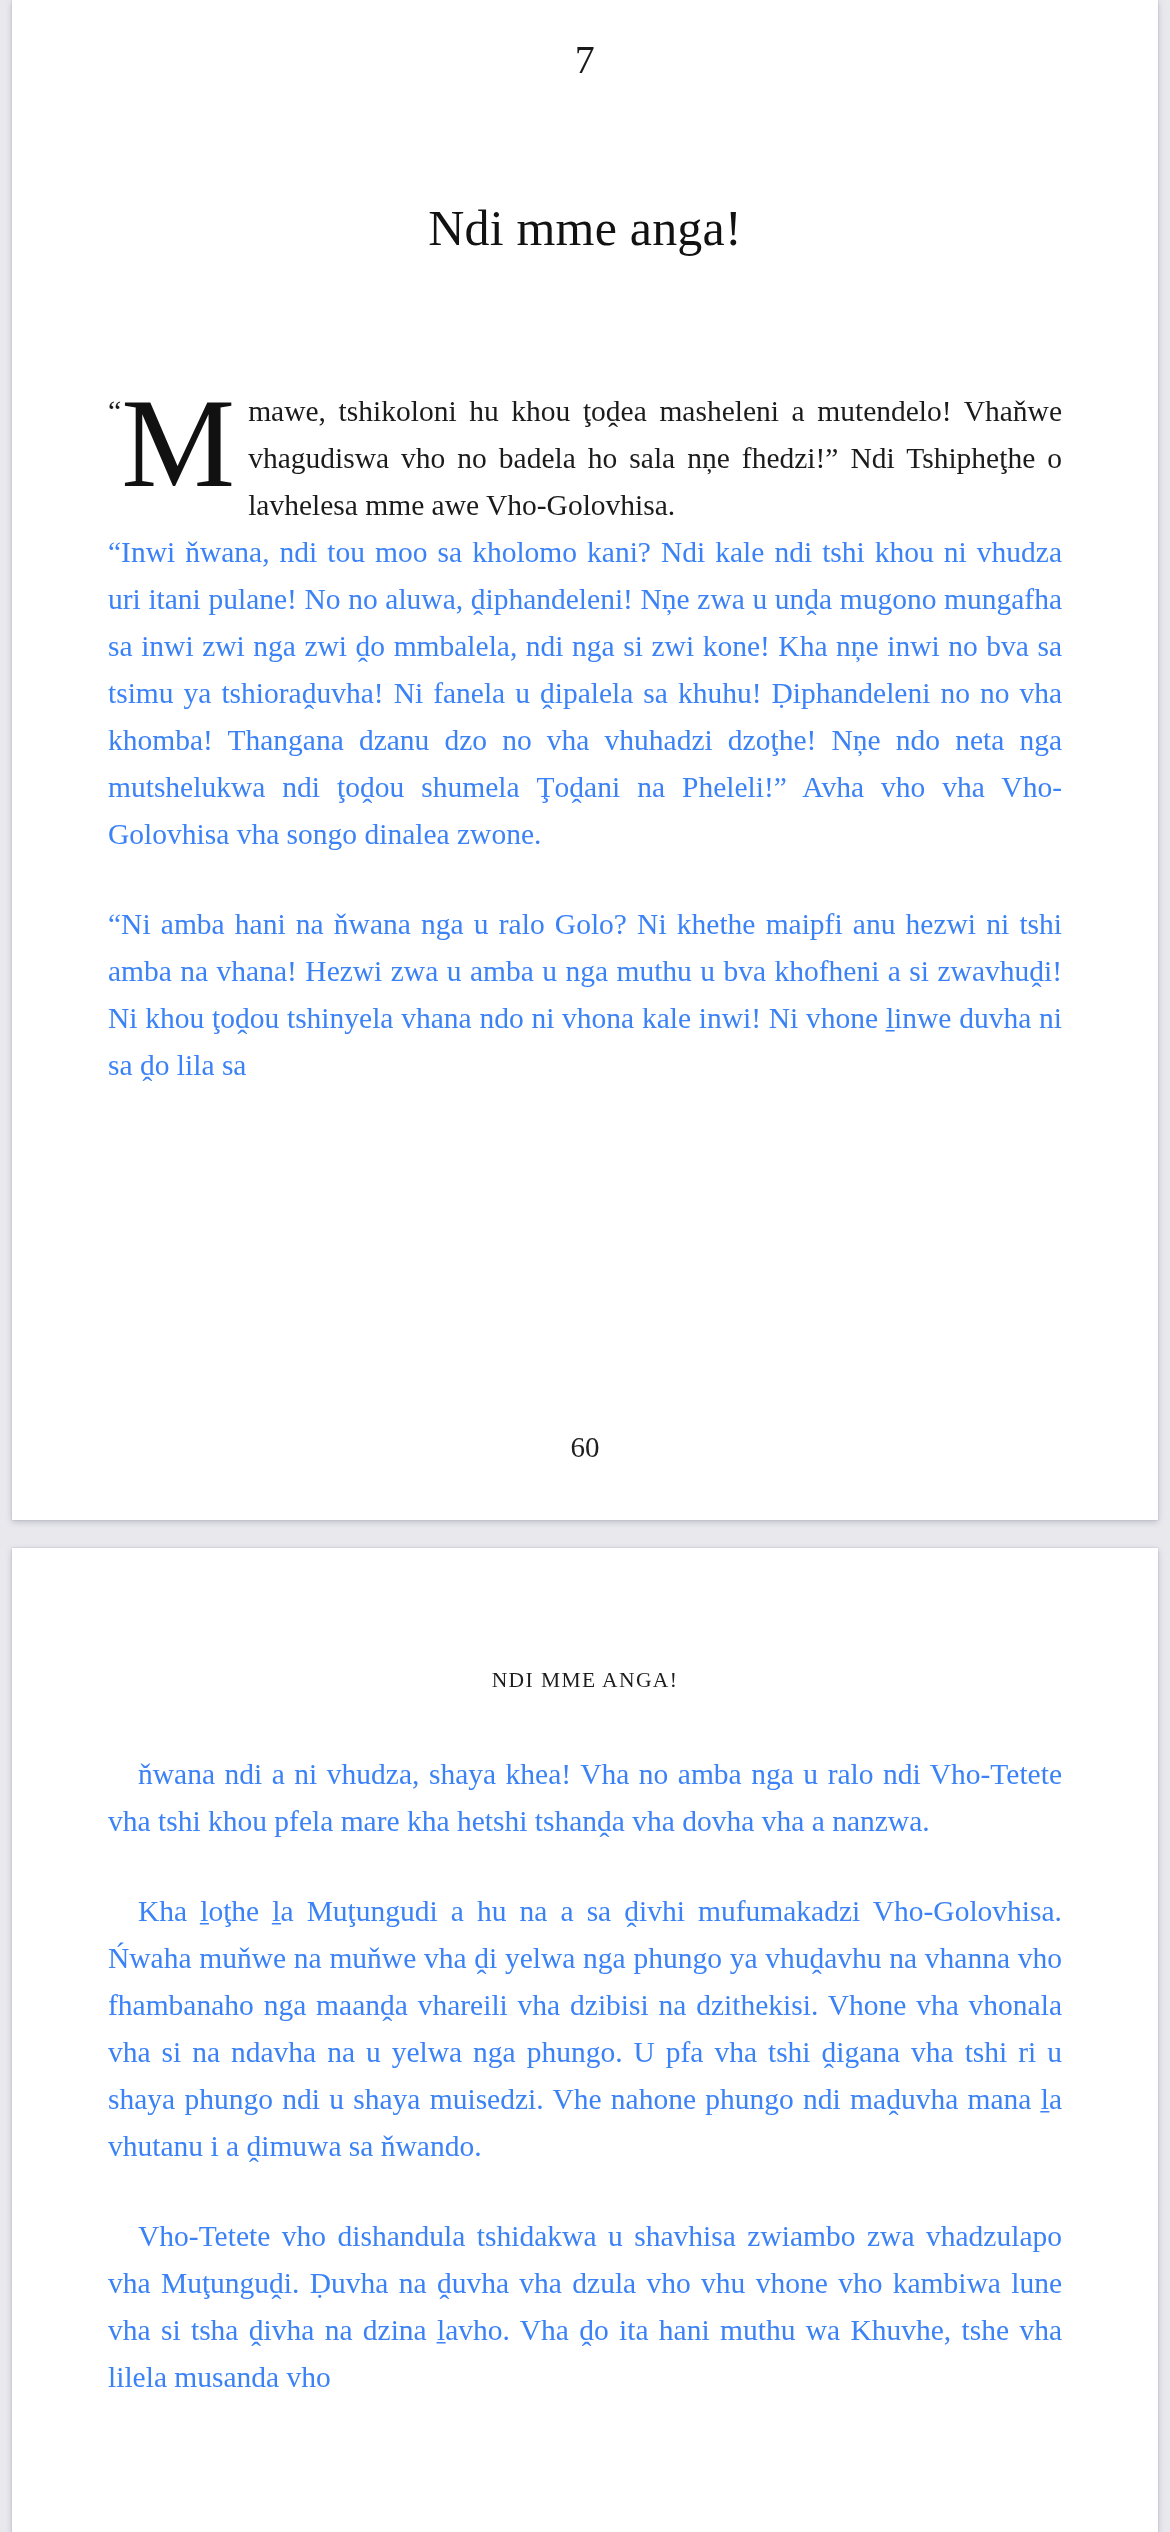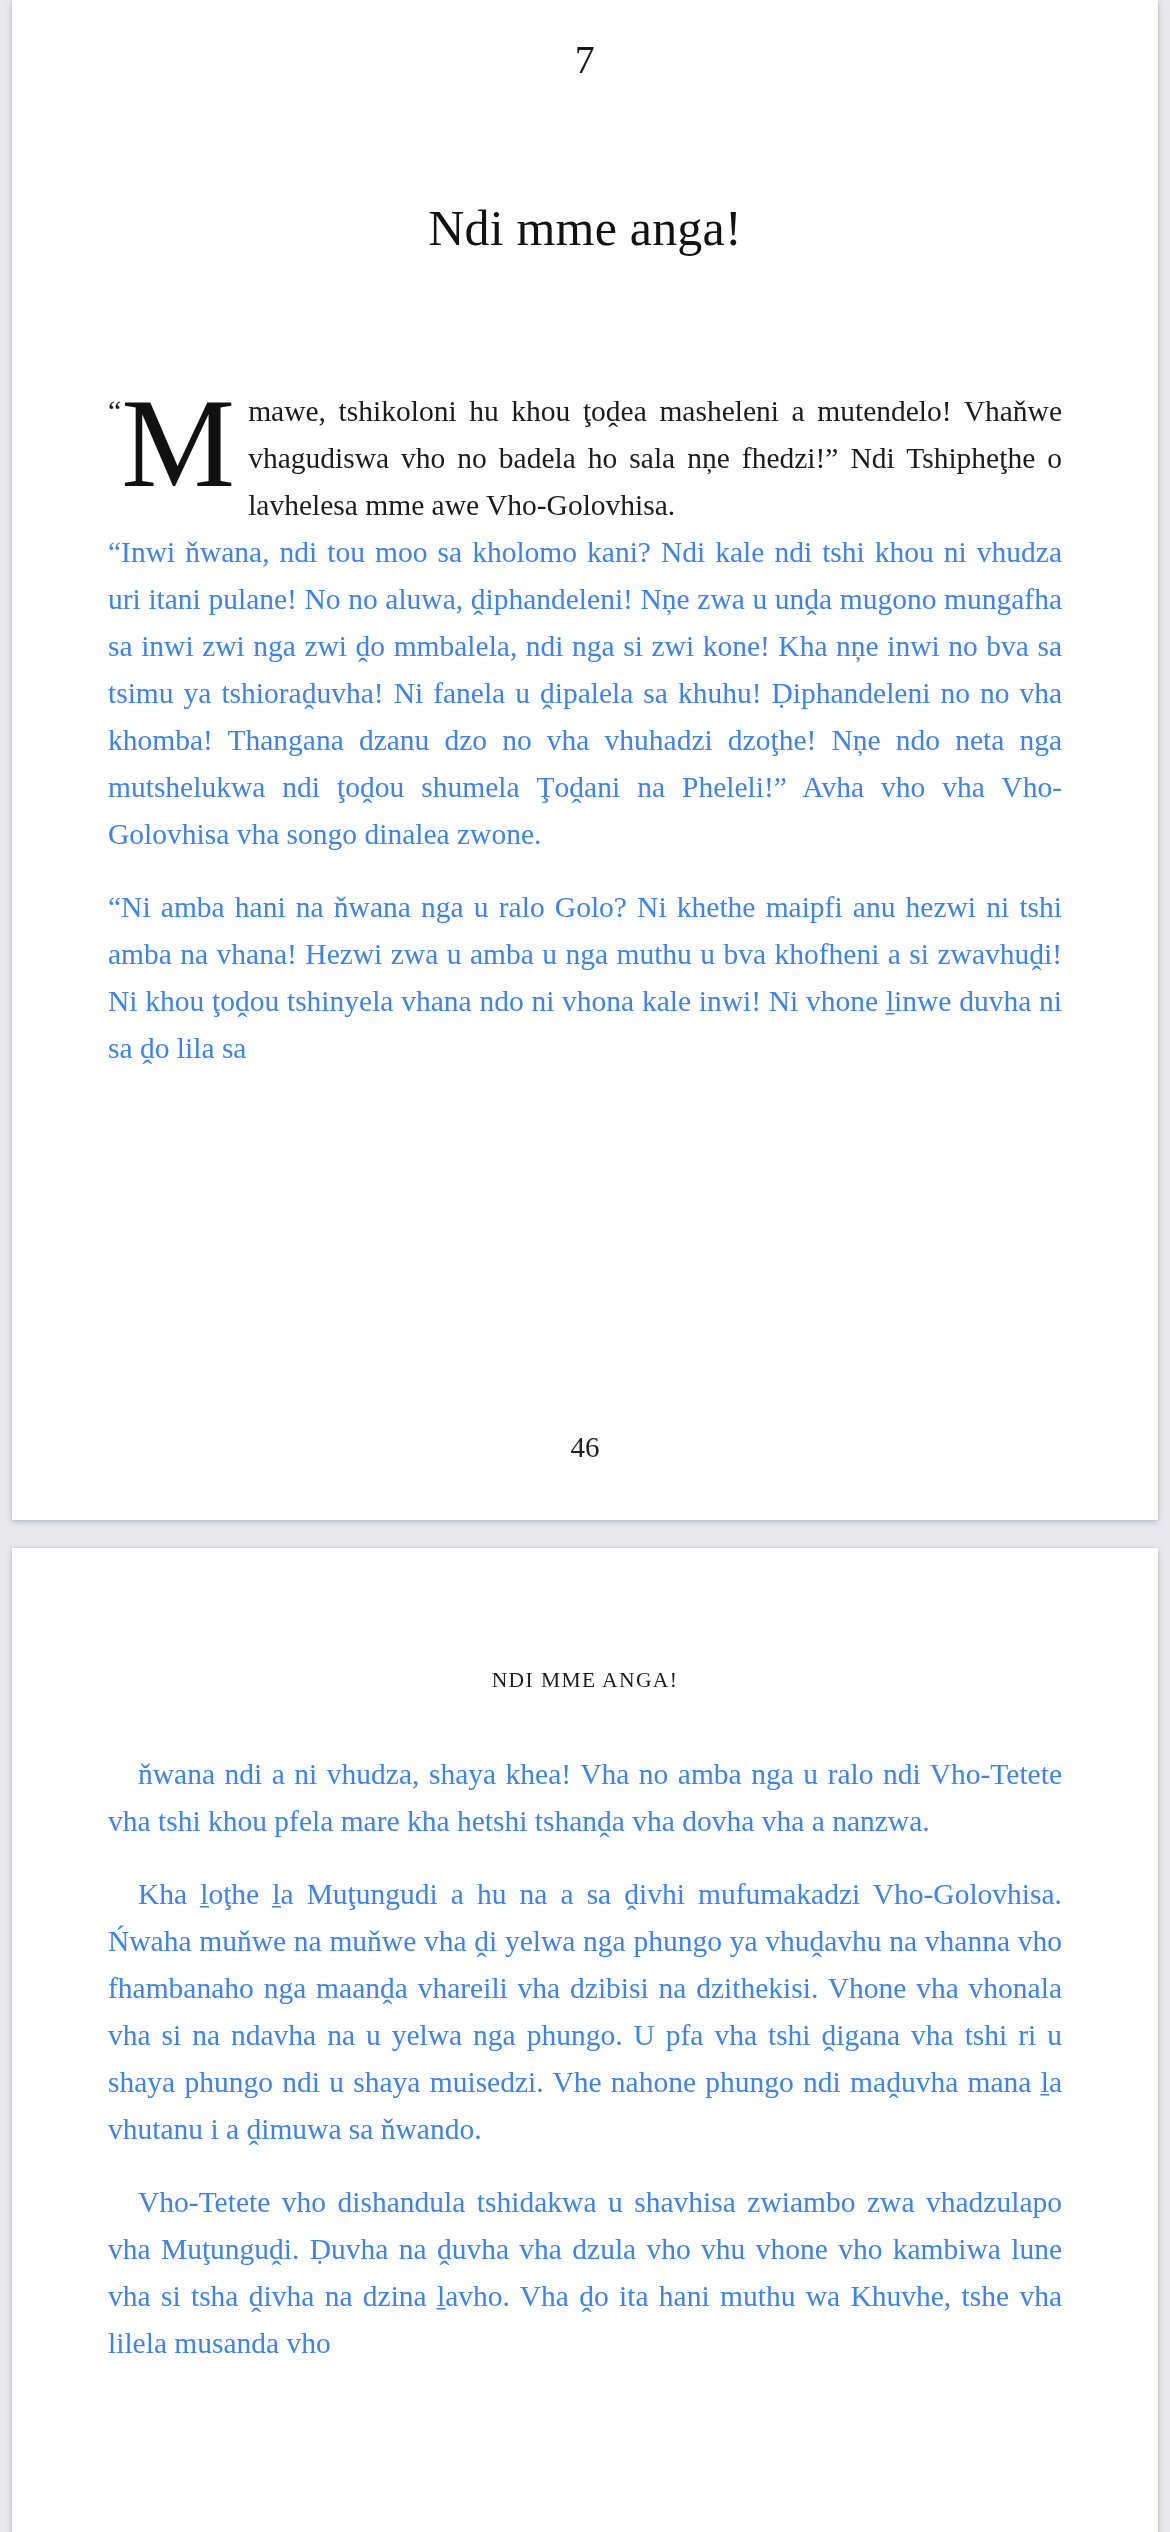--- a/index.html
+++ b/index.html
@@ -77,21 +77,21 @@
   p.body {
     font-size: 29.5px;
     line-height: 47px;
     color: #3b82f6;
     text-align: justify;
     text-justify: inter-word;
     hyphens: none;
   }
 
   p.body + p.body {
-    margin-top: 26px;
+    margin-top: 43px;
   }
 
   p.indent { text-indent: 30px; }
 
   
   .dropcap-para {
     position: relative;
     font-size: 29.5px;
     line-height: 47px;
     color: #1b1b1b;
@@ -166,21 +166,21 @@
         </span>
         <span>mawe, tshikoloni hu khou ţoḓea masheleni a mutendelo! Vhaňwe vhagudiswa vho no badela ho sala nņe fhedzi!” Ndi Tshipheţhe o lavhelesa mme awe Vho-Golovhisa.</span>
       </p>
 
       <p class="body">“Inwi ňwana, ndi tou moo sa kholomo kani? Ndi kale ndi tshi khou ni vhudza uri itani pulane! No no aluwa, ḓiphandeleni! Nņe zwa u unḓa mugono mungafha sa inwi zwi nga zwi ḓo mmbalela, ndi nga si zwi kone! Kha nņe inwi no bva sa tsimu ya tshioraḓuvha! Ni fanela u ḓipalela sa khuhu! Ḍiphandeleni no no vha khomba!  Thangana dzanu dzo no vha vhuhadzi dzoţhe!  Nņe ndo neta nga mutshelukwa ndi ţoḓou shumela Ţoḓani na Pheleli!” Avha vho vha Vho-Golovhisa vha songo dinalea zwone.</p>
 
       <p class="body">“Ni amba hani na ňwana nga u ralo Golo? Ni khethe maipfi anu hezwi ni tshi amba na vhana! Hezwi zwa u amba u nga muthu u bva khofheni a si zwavhuḓi! Ni khou ţoḓou tshinyela vhana ndo ni vhona kale inwi! Ni vhone ḻinwe duvha ni sa ḓo lila sa</p>
 
     </div>
 
-    <div class="page-number">46</div>
+    <div class="page-number">60</div>
   </div>
 
   <div class="page-gap"></div>
 
   <div class="page page-two">
 
     <div class="running-head">NDI MME ANGA!</div>
 
     <div class="body-col-two">
       <p class="body indent">ňwana ndi a ni vhudza, shaya khea! Vha no amba nga u ralo ndi Vho-Tetete vha tshi khou pfela mare kha hetshi tshanḓa vha dovha vha a nanzwa.</p>

